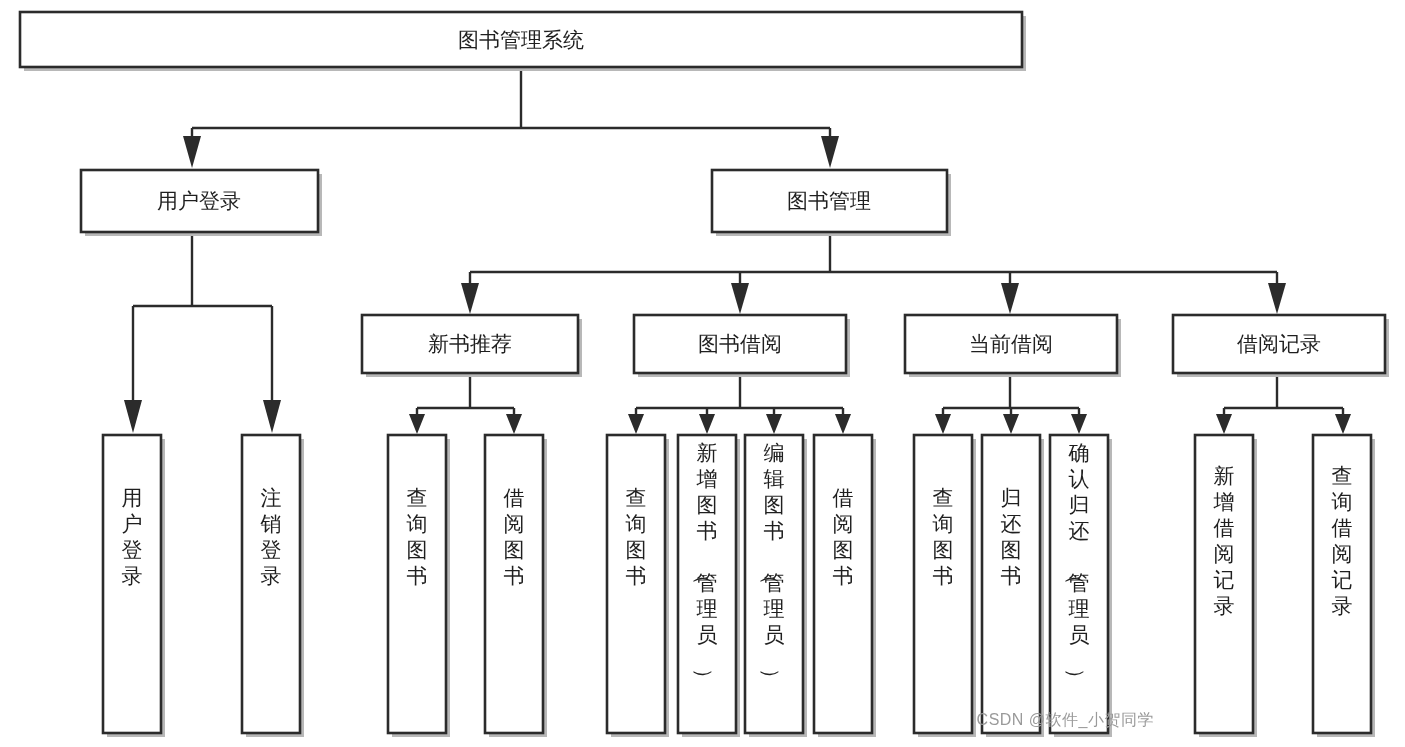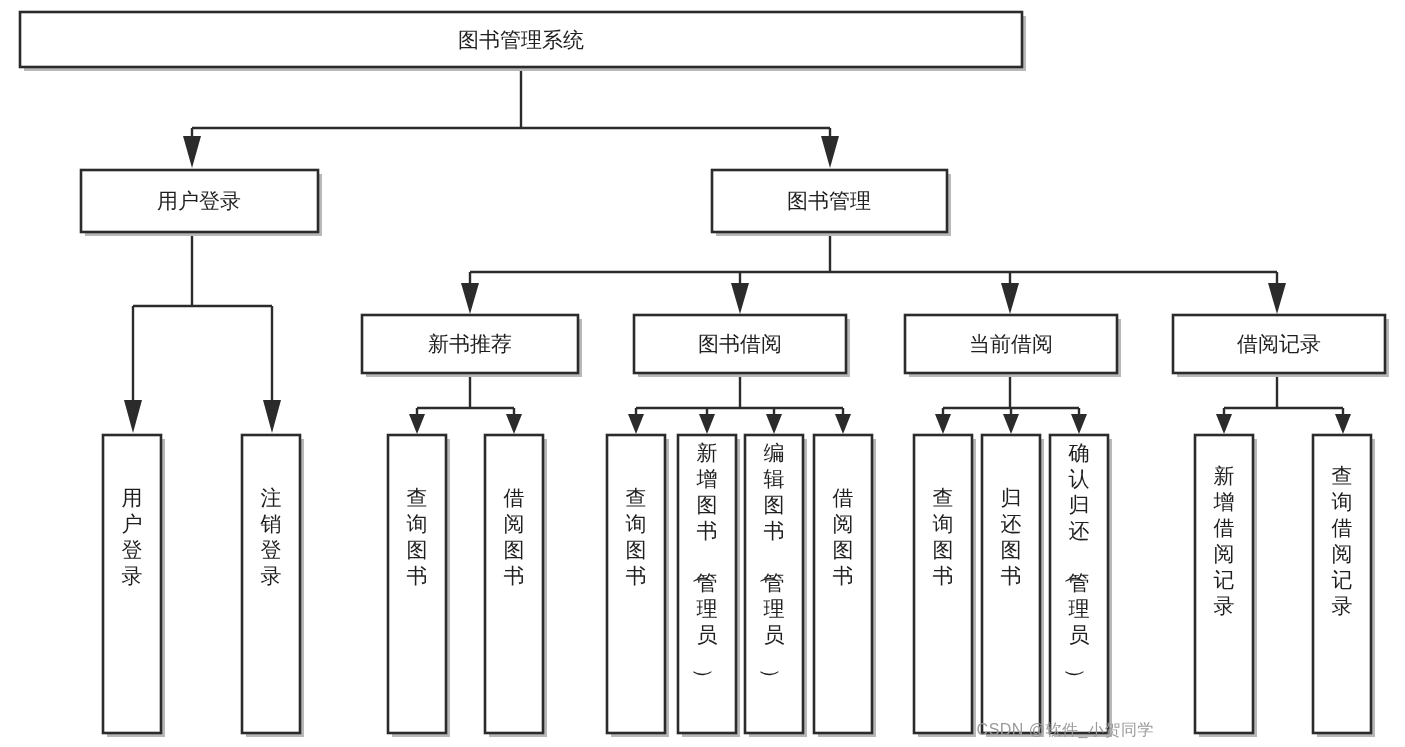--- a/index.html
+++ b/index.html
@@ -54,21 +54,21 @@
   }
   .node-label-v {
     font-family: "Liberation Sans", "DejaVu Sans", sans-serif;
     font-size: 21px;
     fill: #1f1f1f;
     text-anchor: middle;
   }
   .watermark {
     position: absolute;
     right: 14px;
-    bottom: 6px;
+    bottom: 16px;
     font-family: "Liberation Sans", "DejaVu Sans", sans-serif;
     font-size: 16px;
     color: #9a9a9a;
     white-space: nowrap;
     letter-spacing: 0.5px;
   }
 </style>
 </head>
 <body>
 

